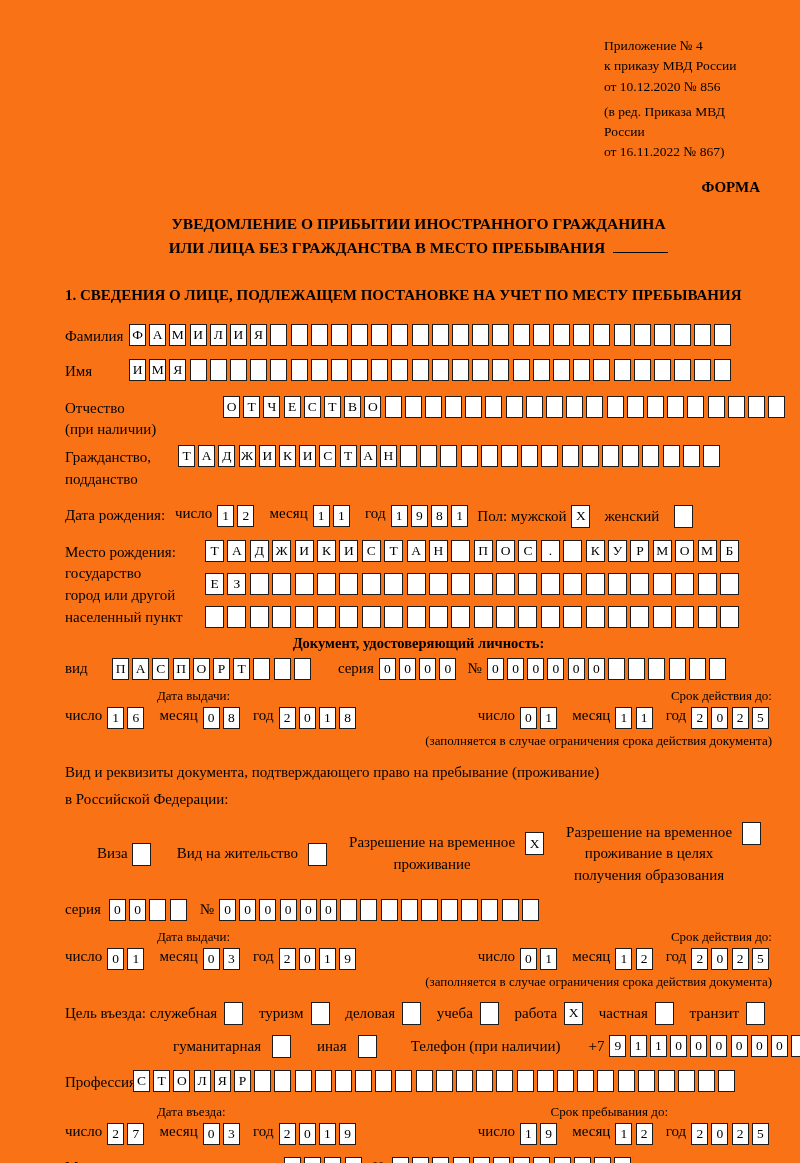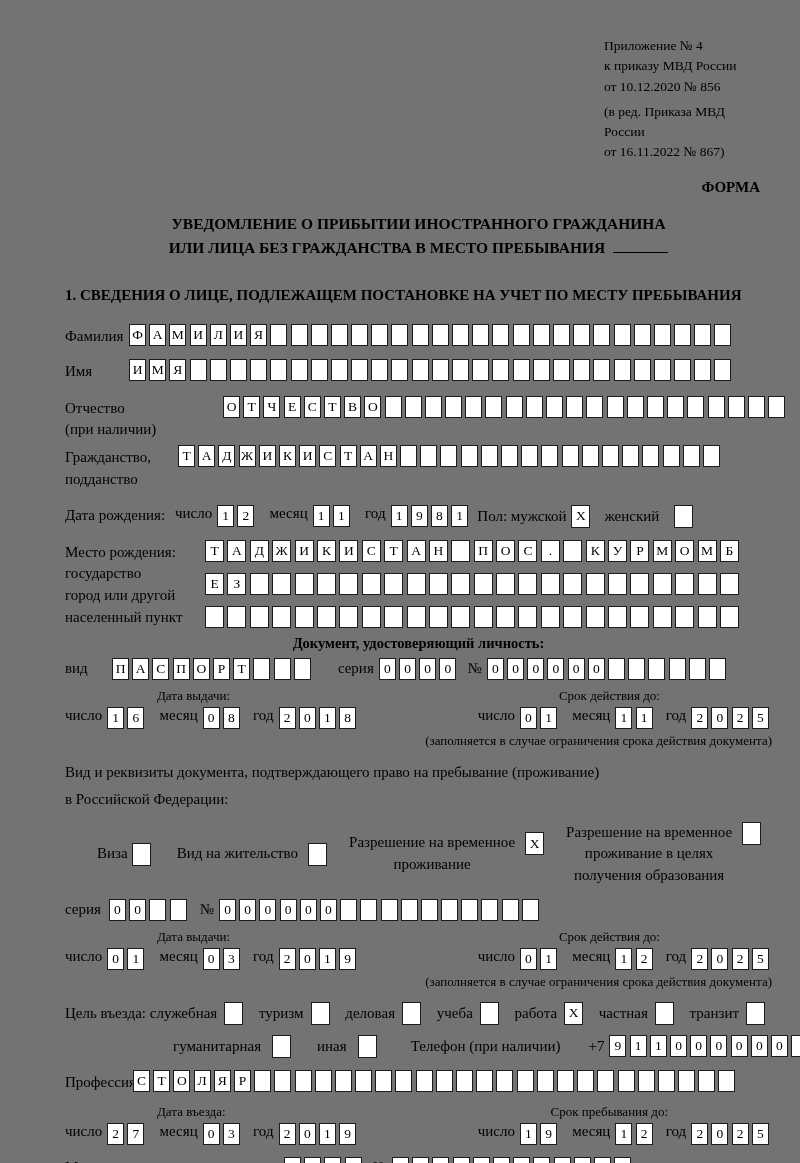--- a/index.html
+++ b/index.html
@@ -1,18 +1,18 @@
 <!DOCTYPE html>
 <html><head>
 <meta charset="utf-8">
 <style>
   html,body{margin:0;padding:0;background:#fff;}
   .page{
     width:800px;height:1163px;box-sizing:border-box;position:relative;
-    padding:36px 28px 0 65px;background:#737373;color:#000;
+    padding:36px 28px 0 65px;background:#f97316;color:#000;
     font-family:"Liberation Serif","DejaVu Serif",serif;font-size:15px;overflow:hidden;
   }
   
   .hdr{width:158px;margin-left:auto;margin-right:10px;font-size:13.5px;line-height:1.5;}
   .hdr .gap{height:5px;}
   .form-label{text-align:right;font-weight:bold;margin:16px 12px 0 0;font-size:15px;}
   
   .title{ text-align:center;font-weight:bold;font-size:15.5px;line-height:1.6;margin-top:16px;}
   .blank-line{display:inline-block;width:55px;border-bottom:1.8px solid #000;margin-left:8px;}
   .sec-head{font-weight:bold;font-size:15px;margin-top:26px;}
@@ -30,21 +30,21 @@
   .cbx .cell{width:17px;height:21px;margin-right:0;}
   .stack > .cells{margin-bottom:11px;}
   .stack > .cells:last-child{margin-bottom:0;}
   .il{margin-right:5px;white-space:nowrap;}
   .grp{display:flex;align-items:flex-start;margin-right:12px;}
   .center-bold{font-weight:bold;text-align:center;font-size:14.5px;margin-top:10px;}
   
   .dp{margin-top:8px;}
   .dp-head{display:flex;font-size:13px;}
   .dp-head .lh{margin-left:92px;}
-  .dp-head .rh{margin-left:auto;margin-right:112px;}
+  .dp-head .rh{margin-left:auto;}
   .dp-row{display:flex;align-items:center;justify-content:space-between;margin-top:3px;}
   .dp-note{text-align:right;font-size:13px;margin-top:4px;}
   
   .permit-row{display:flex;align-items:center;margin-top:9px;line-height:1.45;margin-left:32px;}
   .permit-row .opt{display:flex;align-items:flex-start;}
   .permit-row .optlbl{text-align:center;}
   .permit-row .cbx{margin:0 0 0 10px;}
   
   .purpose{display:flex;align-items:center;justify-content:space-between;margin-top:12px;}
   .purpose .pair{display:flex;align-items:center;}

